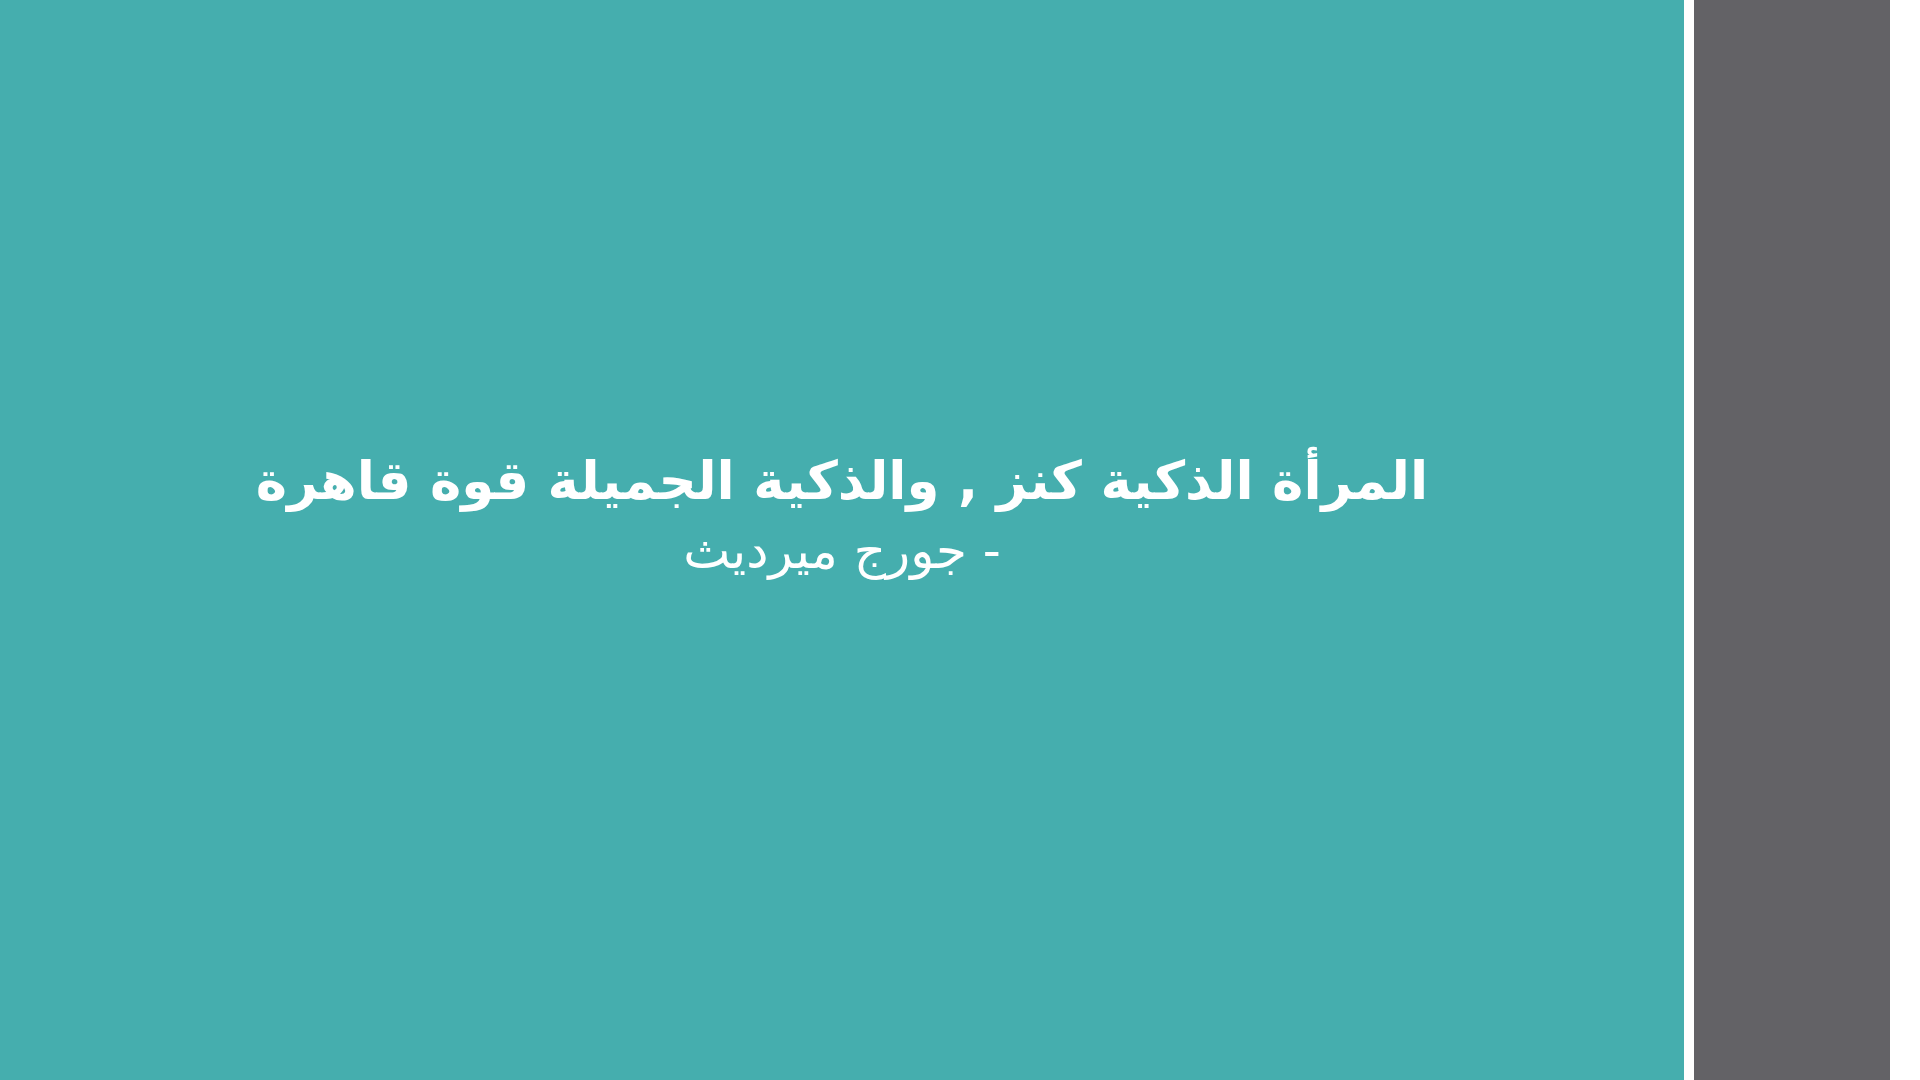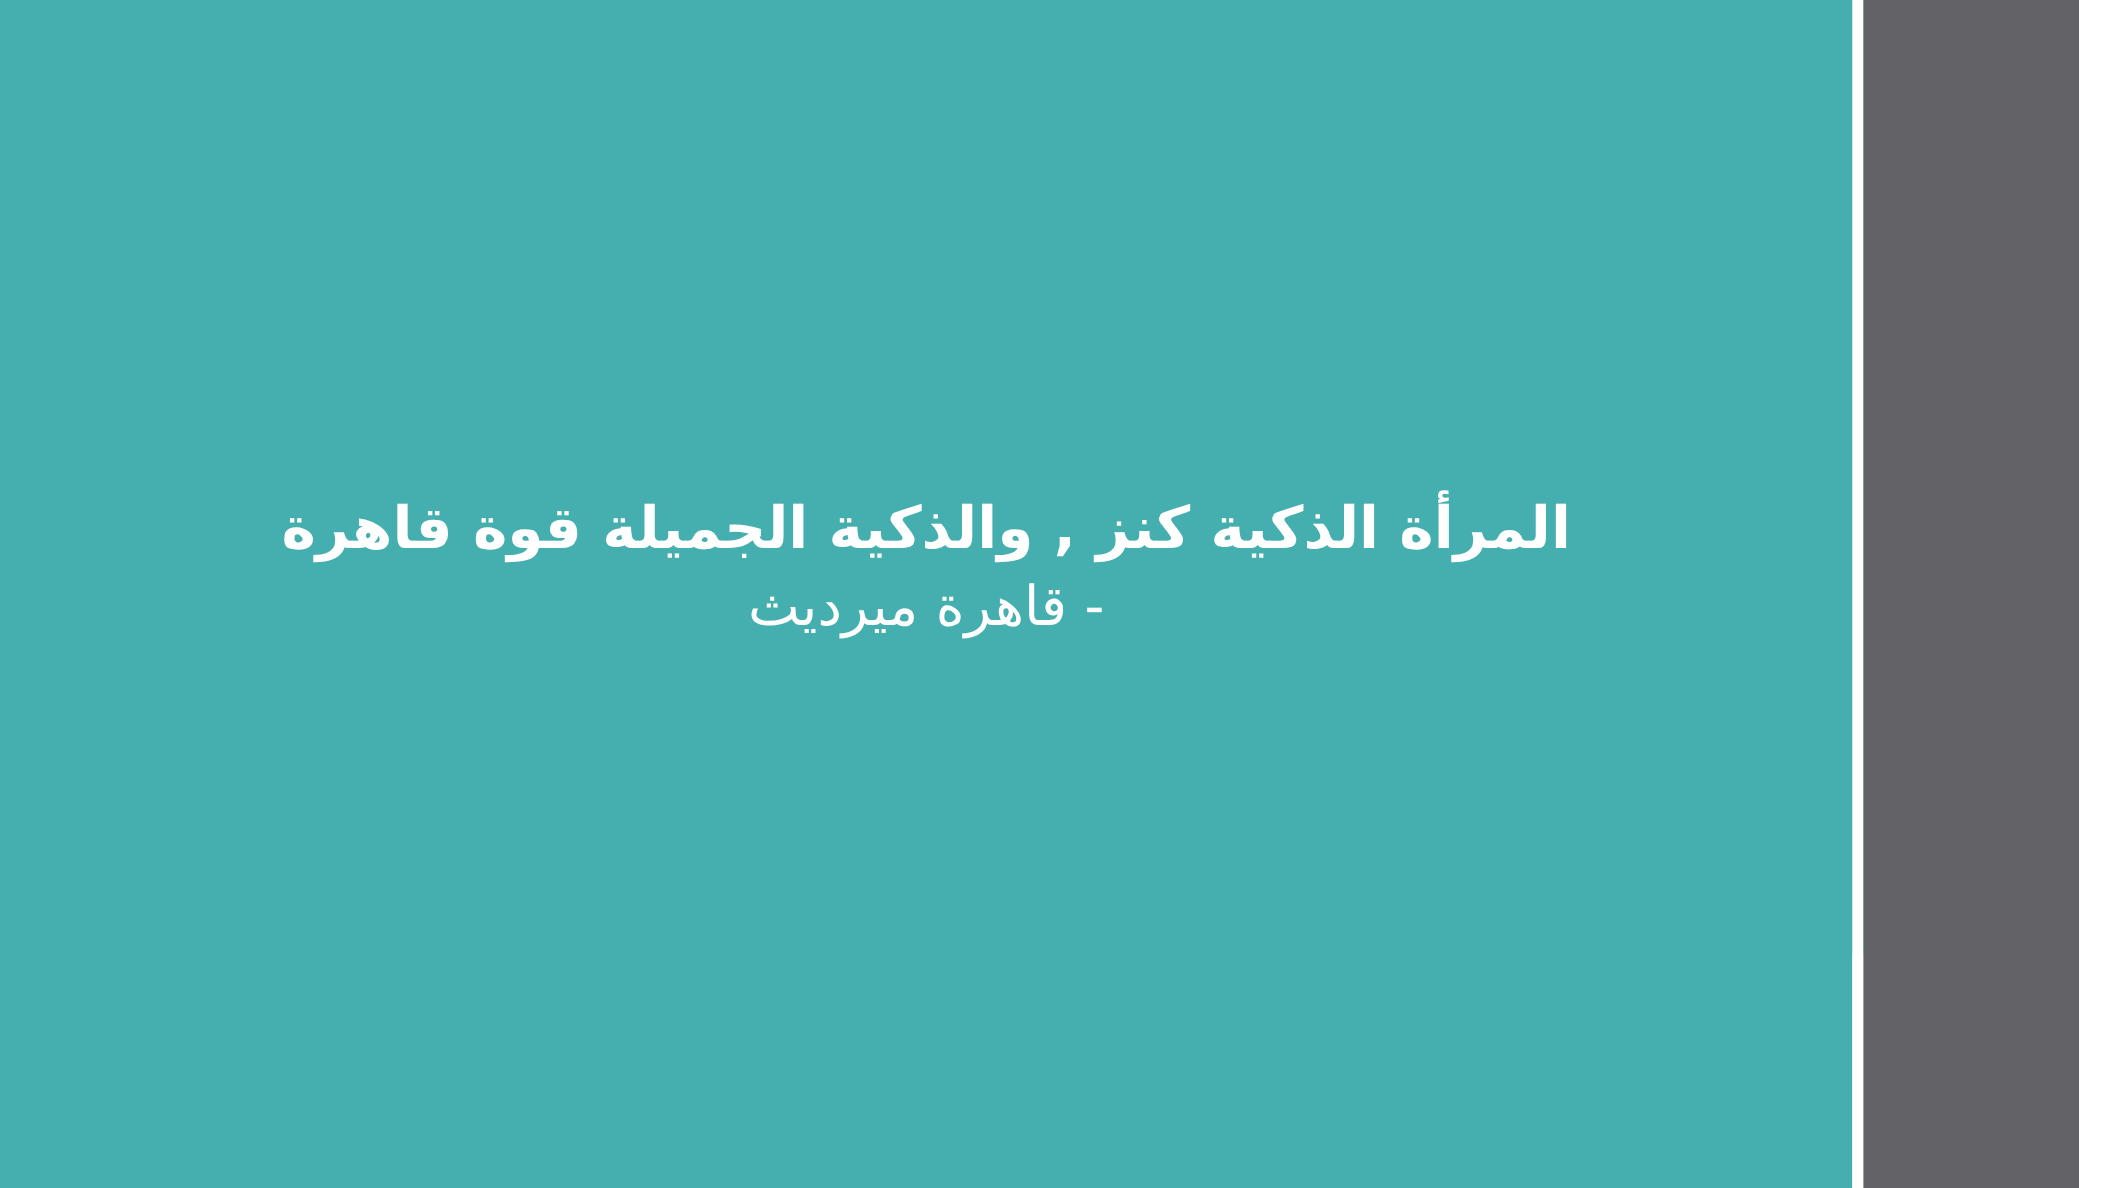--- a/index.html
+++ b/index.html
@@ -10,21 +10,21 @@
     height: 1080px;
     overflow: hidden;
     background: #ffffff;
     font-family: "DejaVu Sans", "Liberation Sans", sans-serif;
   }
 
   #app {
     position: relative;
     width: 1920px;
     height: 868px;
-    background: #86efac;
+    background: #0c4a6e;
     display: block;
   }
 
   
   .slide-canvas {
     position: absolute;
     left: 0;
     top: 0;
     width: 1684px;
     height: 1080px;
@@ -98,21 +98,21 @@
 <body>
 
 <div id="app">
 
   <div class="slide-canvas">
 
     <div class="quote-block">
 
       <span class="quote-text">المرأة الذكية كنز , والذكية الجميلة قوة قاهرة</span>
 
-      <span class="quote-attribution">- قاهرة ميرديث</span>
+      <span class="quote-attribution">- جورج ميرديث</span>
 
     </div>
   </div>
 
   <div class="gutter"></div>
 
   <div class="side-panel"></div>
 
   <div class="right-margin"></div>
 

